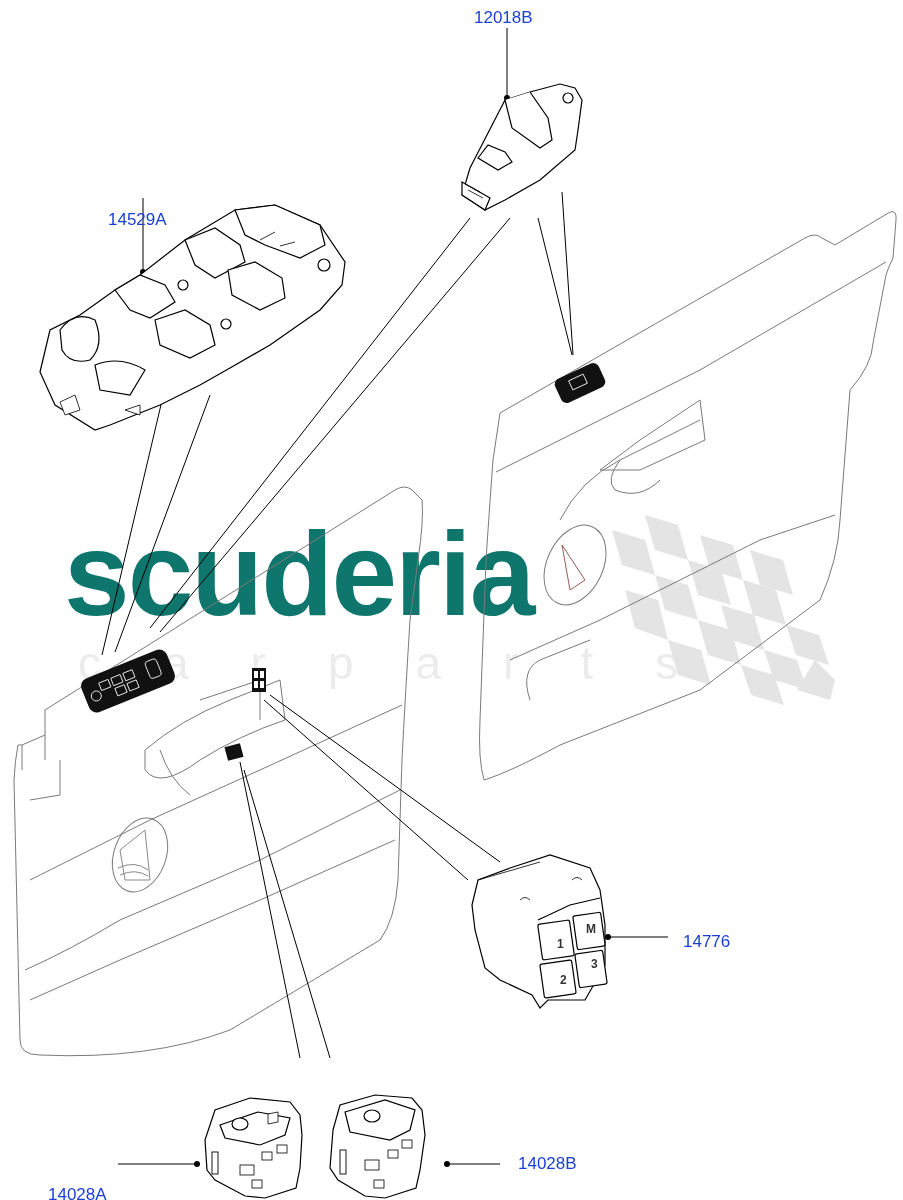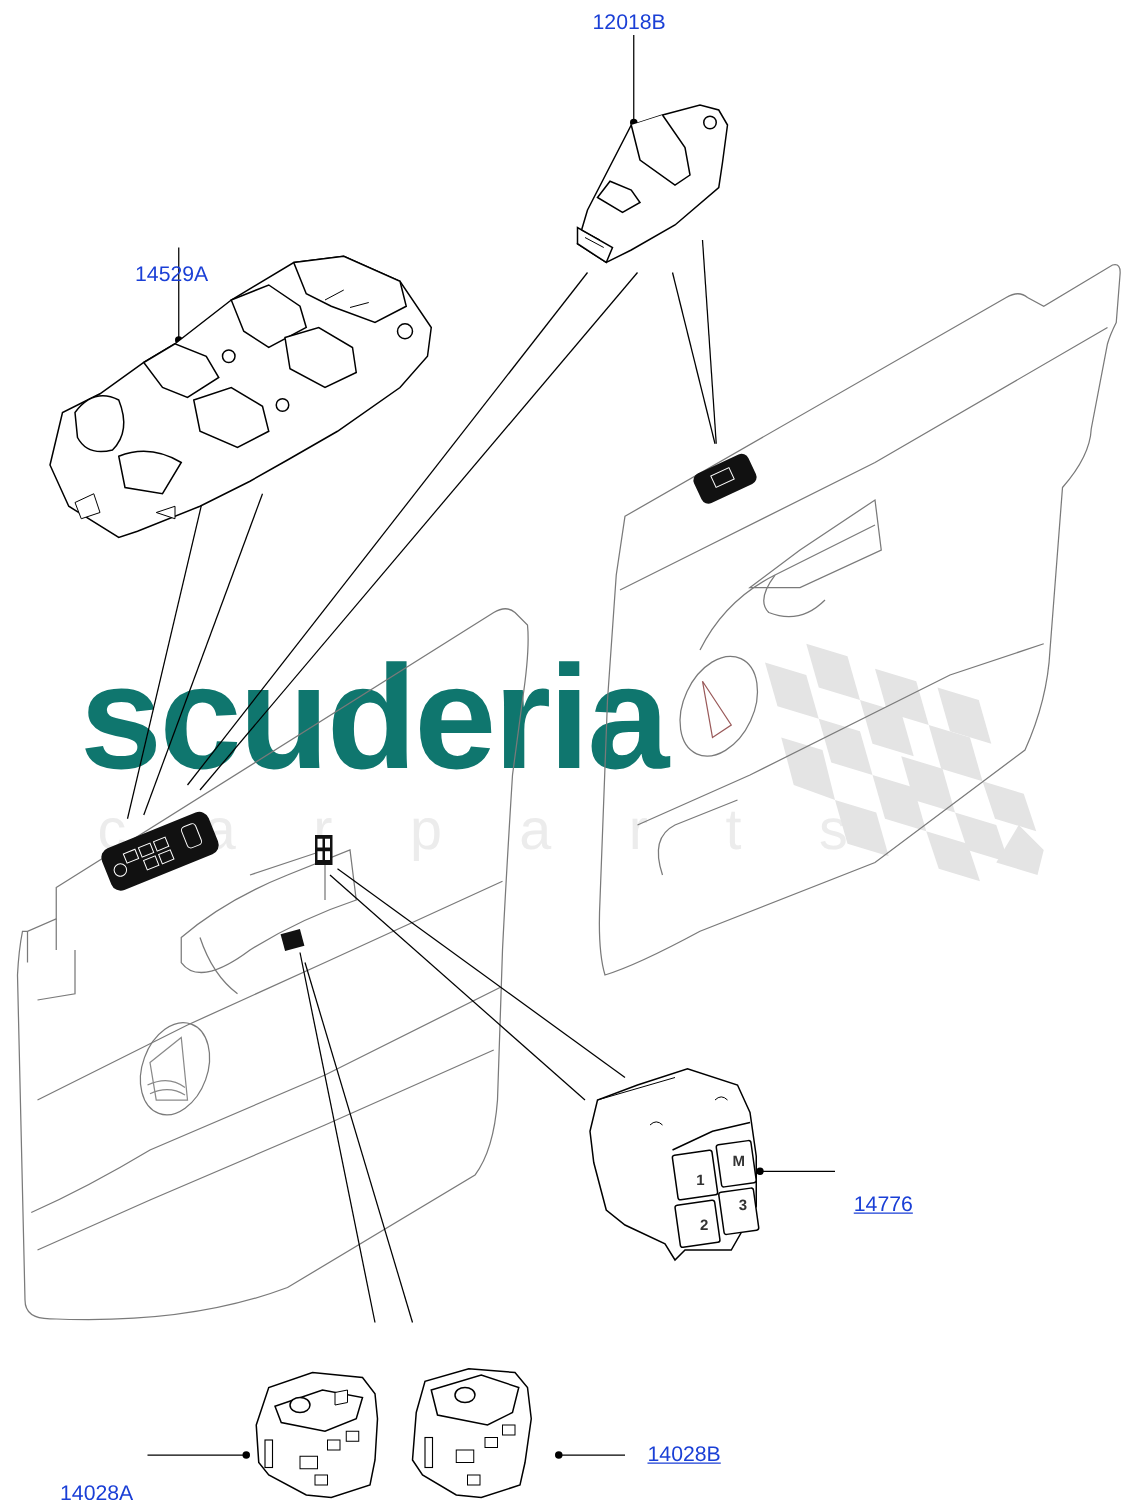--- a/index.html
+++ b/index.html
@@ -179,15 +179,15 @@
     <rect x="340" y="1150" width="6" height="24" stroke-width="0.9"></rect>
     <rect x="365" y="1160" width="14" height="10" stroke-width="0.8"></rect>
     <rect x="388" y="1150" width="10" height="8" stroke-width="0.8"></rect>
     <rect x="402" y="1140" width="10" height="8" stroke-width="0.8"></rect>
     <rect x="374" y="1180" width="10" height="8" stroke-width="0.8"></rect>
   </g>
 </svg>
 
 <div class="callout" style="left:474px; top:8px;">12018B</div>
 <div class="callout" style="left:108px; top:178px;margin-top:32px;">14529A</div>
-<div class="callout" style="left:683px; top:954px;text-decoration:underline;">14776</div>
+<div class="callout" style="left:683px; top:932px;">14776</div>
 <div class="callout" style="left:48px; top:1185px;">14028A</div>
-<div class="callout" style="left:518px; top:1154px;text-decoration:underline;">14028B</div>
+<div class="callout" style="left:518px; top:1154px;">14028B</div>
 
 </body></html>

